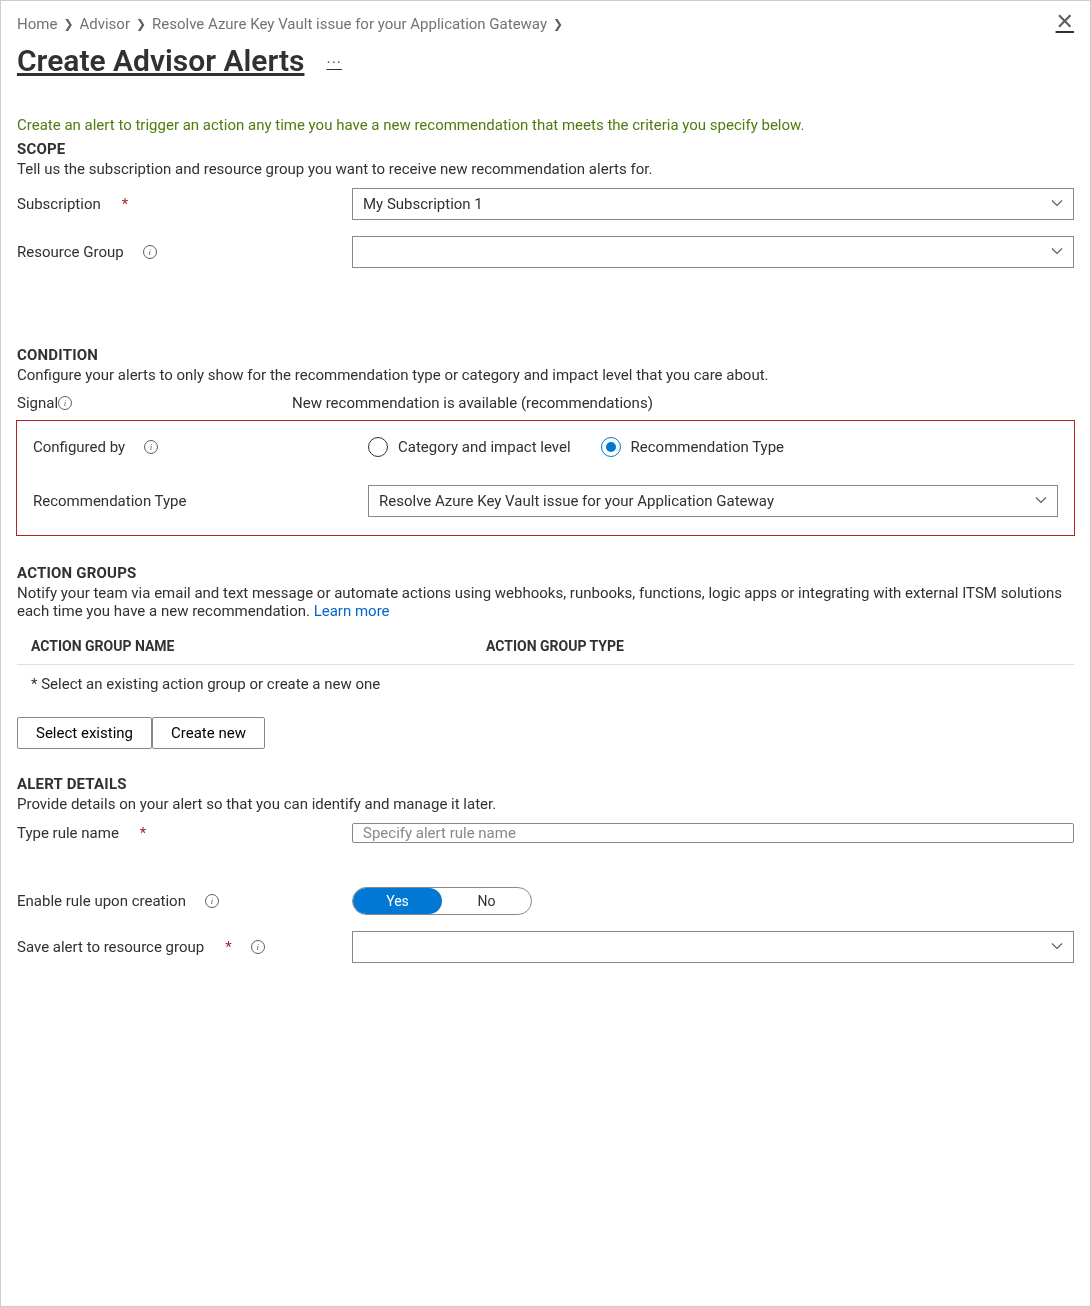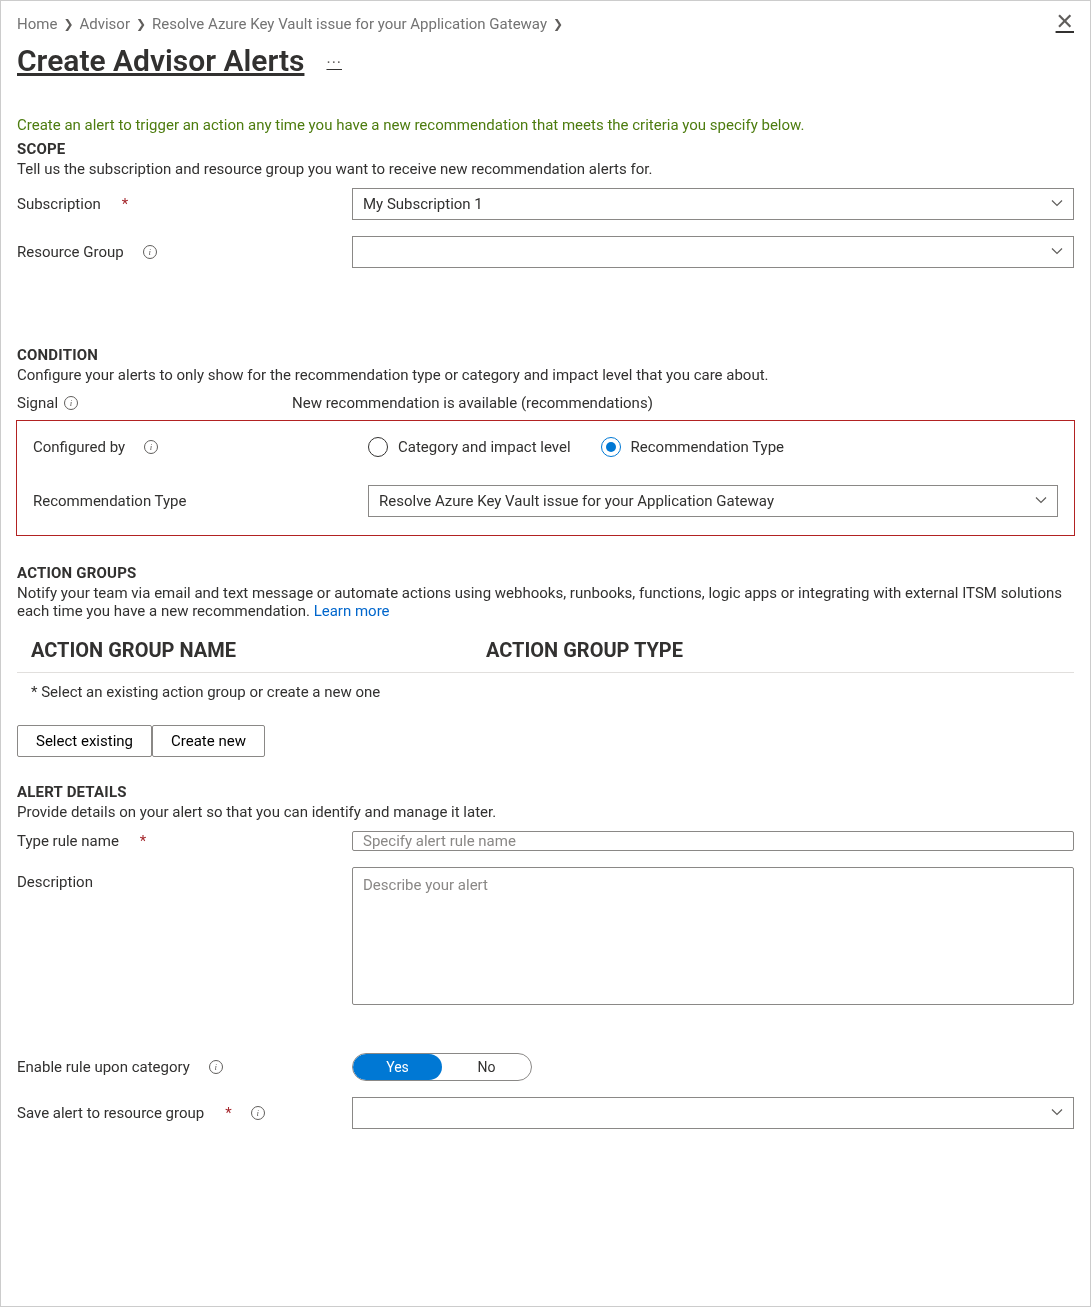--- a/index.html
+++ b/index.html
@@ -114,21 +114,21 @@
   textarea.text-input {
     height: 138px;
     padding: 8px 10px;
     resize: none;
   }
   .signal-row {
     display: flex;
     margin-top: 2px;
     margin-bottom: 0;
   }
-  .signal-label { width: 275px; display: flex; align-items: center; gap: 6px; }
+  .signal-label { width: 275px; display: flex; align-items: center; }
   .signal-value { flex: 1; color: #323130; }
   .red-box {
     border: 1px solid #b22222;
     margin-top: 8px;
     padding: 16px 0 18px 0;
     margin-left: -1px; margin-right: -1px;
   }
   .red-box .field-row { padding: 0 16px; margin-bottom: 28px; }
   .red-box .field-row:last-child { margin-bottom: 0; }
   .radio-group {
@@ -154,21 +154,21 @@
     width: 10px; height: 10px;
     border-radius: 50%;
     background: transparent;
   }
   .radio.selected .inner { background: #0078d4; }
   .ag-desc { margin-top: 2px; margin-bottom: 12px; }
   .link { color: #0066cc; text-decoration: none; cursor: pointer; }
   .ag-table-head {
     display: flex;
     font-weight: 700;
-    font-size: 20px;
+    font-size: 14px;
     padding: 6px 14px;
   }
   .ag-col1 { width: 455px; }
   .ag-col2 { flex:1; }
   .ag-divider { border-top: 1px solid #e1dfdd; margin-top: 4px; }
   .ag-placeholder {
     padding: 10px 14px 24px 14px;
     color: #323130;
   }
   .btn-row { display: flex; gap: 0; margin-bottom: 26px; }
@@ -347,34 +347,26 @@
   <div class="field-row">
     <div class="field-label">
       <span>Type rule name</span>
       <span class="req">*</span>
     </div>
     <div class="field-control">
       <input type="text" class="text-input" placeholder="Specify alert rule name" style="">
     </div>
   </div>
 
-  <div class="field-row" style="align-items:flex-start;">
-    <div class="field-label" style="padding-top:6px;">
-      <span>Description</span>
-    </div>
-    <div class="field-control">
-      <textarea class="text-input" placeholder="Describe your alert" style=""></textarea>
-    </div>
-  </div>
 
   <div style="height:28px;"></div>
 
   <div class="field-row">
     <div class="field-label">
-      <span>Enable rule upon category</span>
+      <span>Enable rule upon creation</span>
       <span class="info-circle">i</span>
     </div>
     <div class="field-control">
       <div class="toggle">
         <div class="opt active">Yes</div>
         <div class="opt">No</div>
       </div>
     </div>
   </div>
 

